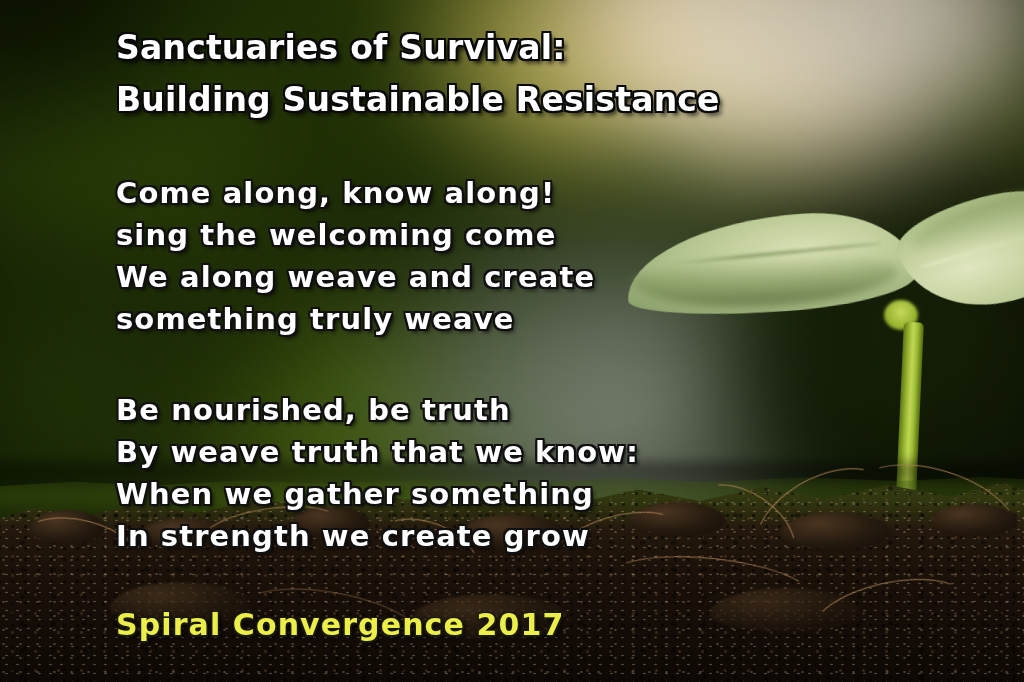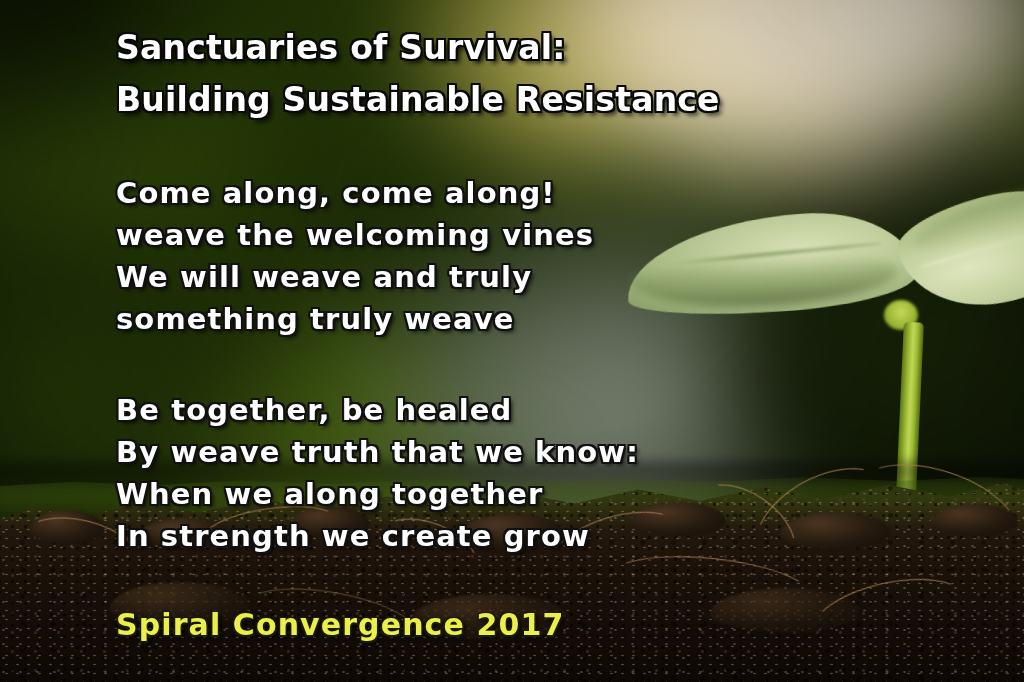--- a/index.html
+++ b/index.html
@@ -375,26 +375,26 @@
     <div class="strand" style="left:620px; top:96px;  width:200px; height:54px; transform:rotate(6deg);"></div>
     <div class="strand" style="left:820px; top:120px; width:160px; height:70px; transform:rotate(-12deg);"></div>
     <div class="strand" style="left:250px; top:130px; width:180px; height:60px; transform:rotate(10deg); opacity:.6;"></div>
   </div>
 
   <div class="text-layer">
 
     <div class="title"><span>Sanctuaries of Survival:</span>
 <span>Building Sustainable Resistance</span></div>
 
-    <div class="stanza stanza-1"><span>Come along, come along!</span>
-<span>weave the welcoming vines</span>
-<span>We will weave and truly</span>
+    <div class="stanza stanza-1"><span>Come along, know along!</span>
+<span>sing the welcoming come</span>
+<span>We along weave and create</span>
 <span>something truly weave</span></div>
 
-    <div class="stanza stanza-2"><span>Be together, be healed</span>
+    <div class="stanza stanza-2"><span>Be nourished, be truth</span>
 <span>By weave truth that we know:</span>
-<span>When we along together</span>
+<span>When we gather something</span>
 <span>In strength we create grow</span></div>
 
     <div class="footer">Spiral Convergence 2017</div>
 
   </div>
 </div>
 
 </body></html>

